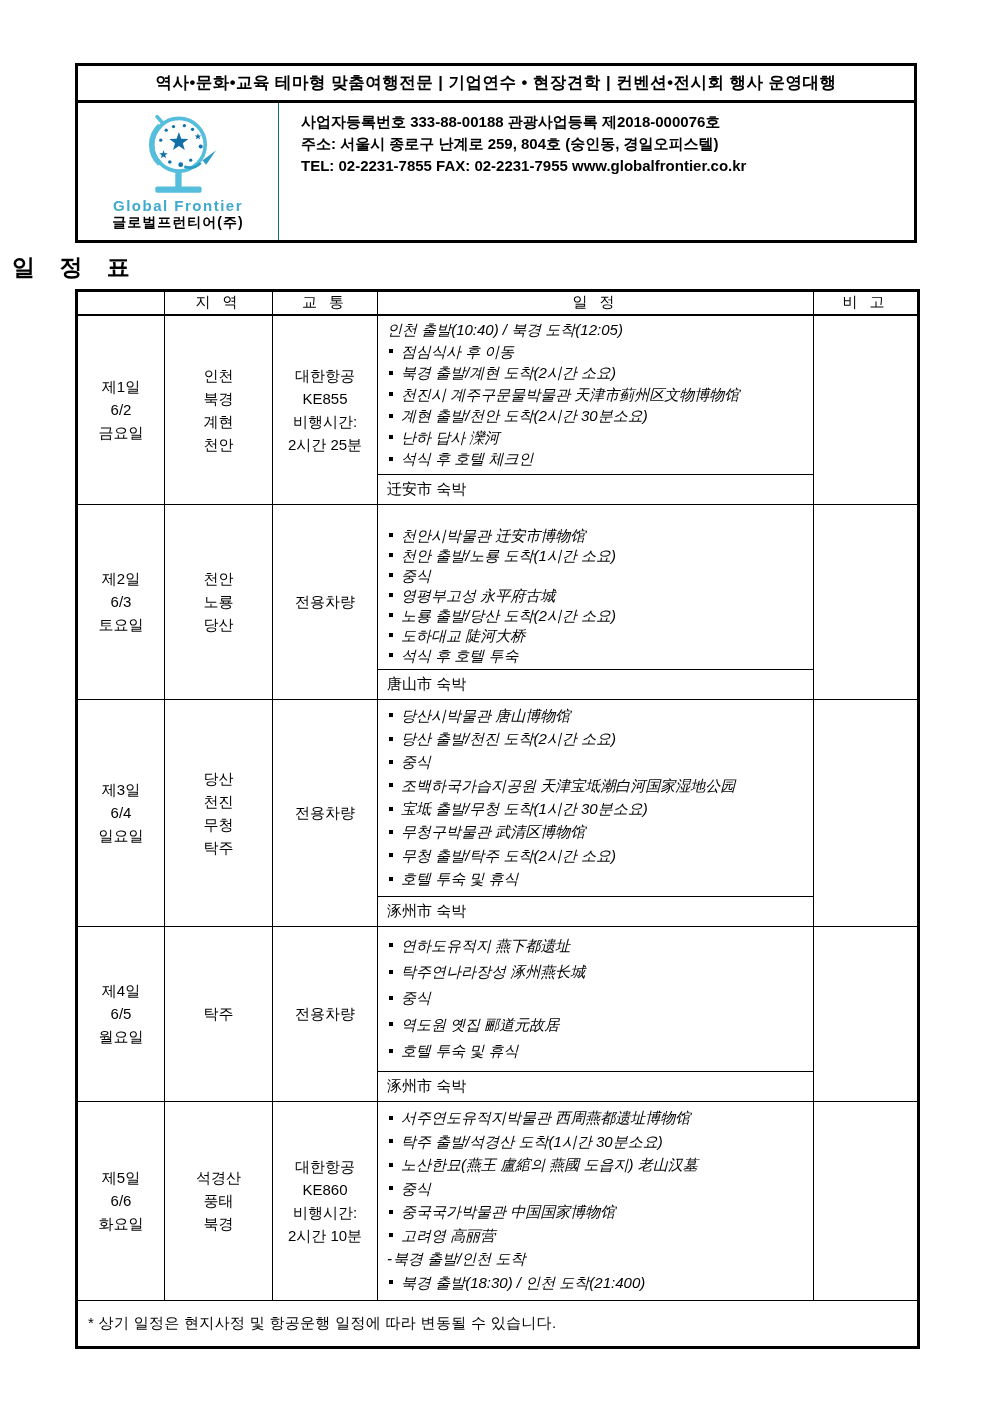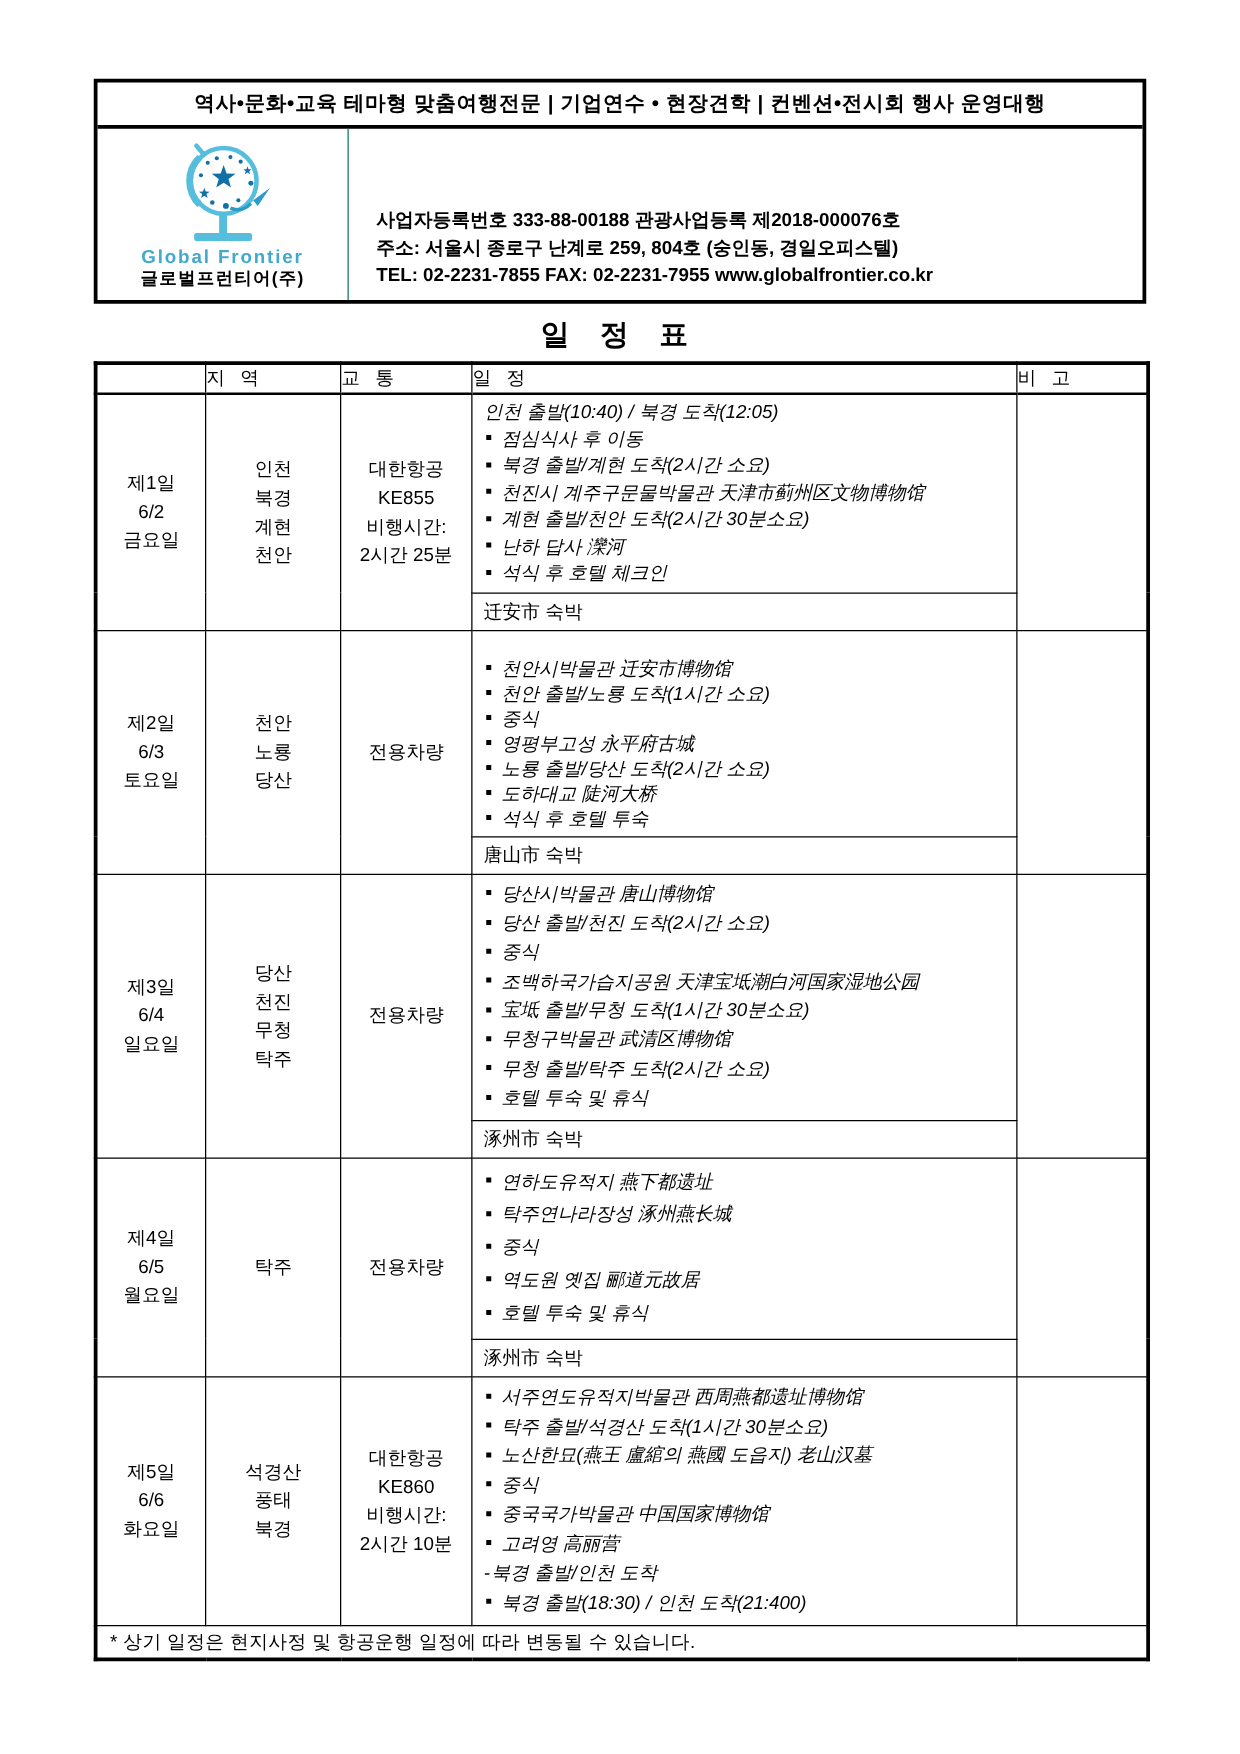--- a/index.html
+++ b/index.html
@@ -23,54 +23,54 @@
   .logo-cell {
     width: 201px; border-right: 1px solid #0f766e;
     display: flex; flex-direction: column; align-items: center; justify-content: center;
     padding: 6px 0 8px 0;
   }
   .logo-svg { width: 118px; height: 86px; display: block; }
   .brand-en { color: #3fa9ce; font-size: 15px; font-weight: bold; letter-spacing: 1.5px; margin-top: 2px; }
   .brand-ko { font-size: 14px; font-weight: bold; letter-spacing: 1px; }
   .info-cell {
     flex: 1; padding: 8px 8px 8px 22px;
-    display: flex; flex-direction: column; justify-content: flex-end;
+    display: flex; flex-direction: column; justify-content: flex-start;
   }
   .info-cell .cell-line { font-weight: bold; font-size: 15px; line-height: 22px; white-space: nowrap; }
 
   
-  .title { text-align: center; font-size: 23px; font-weight: bold; letter-spacing: 9px; margin-top: 9px; }
+  .title { font-size: 23px; font-weight: bold; letter-spacing: 9px; margin-top: 9px; padding-left: 12px; }
 
   
   table.itinerary {
     border-collapse: collapse; table-layout: fixed;
     width: 842px; margin: 6px 0 0 75px;
     border: 3px solid #000;
   }
   .itinerary th {
     border: 1.5px solid #000; border-bottom: 2.5px solid #000;
     font-weight: normal; font-size: 15px; letter-spacing: 4px;
-    height: 24px; text-align: left;
+    height: 24px; text-align: center;
   }
   .itinerary td { border: 1.5px solid #000; font-size: 15px; }
   .side-cell { text-align: center; vertical-align: middle; }
   .side-cell .cell-line { line-height: 23px; white-space: nowrap; }
   .sched-cell { padding: 3px 6px 3px 9px; vertical-align: middle; }
   .sched-wrap { display: flex; flex-direction: column; justify-content: space-evenly; font-style: italic; }
   .d1 { min-height: 152px; } .d2 { min-height: 158px; justify-content: flex-end; } .d3 { min-height: 190px; }
   .d4 { min-height: 138px; } .d5 { min-height: 192px; }
   .sched-line { line-height: 20px; white-space: nowrap; }
   .mk-sq {
     display: inline-block; width: 4px; height: 4px; background: #000;
     margin: 0 8px 3px 2px; vertical-align: middle;
   }
   .mk-dash { margin-right: 1px; }
   .lodging-cell { height: 30px; padding: 2px 9px; vertical-align: middle; }
   .remark-cell { vertical-align: middle; }
-  .note-cell { padding: 3px 10px; font-size: 15.5px; letter-spacing: 0.3px; }
+  .note-cell { padding: 13px 10px; font-size: 15.5px; letter-spacing: 0.3px; }
 </style>
 </head>
 <body>
 
 <div class="page">
 
   <div class="header-box">
     <div class="tagline">역사•문화•교육 테마형 맞춤여행전문  | 기업연수 • 현장견학  |  컨벤션•전시회 행사 운영대행</div>
     <div class="company-row">
       <div class="logo-cell">

